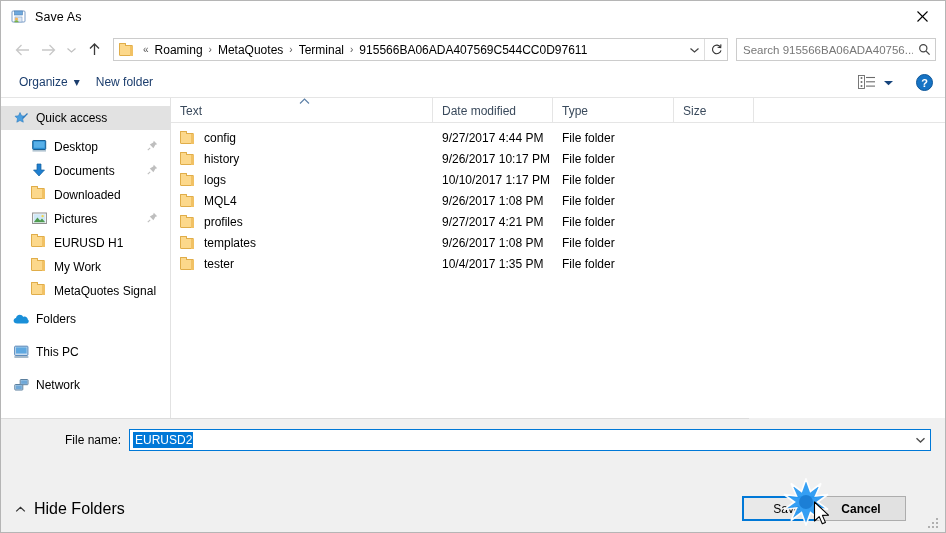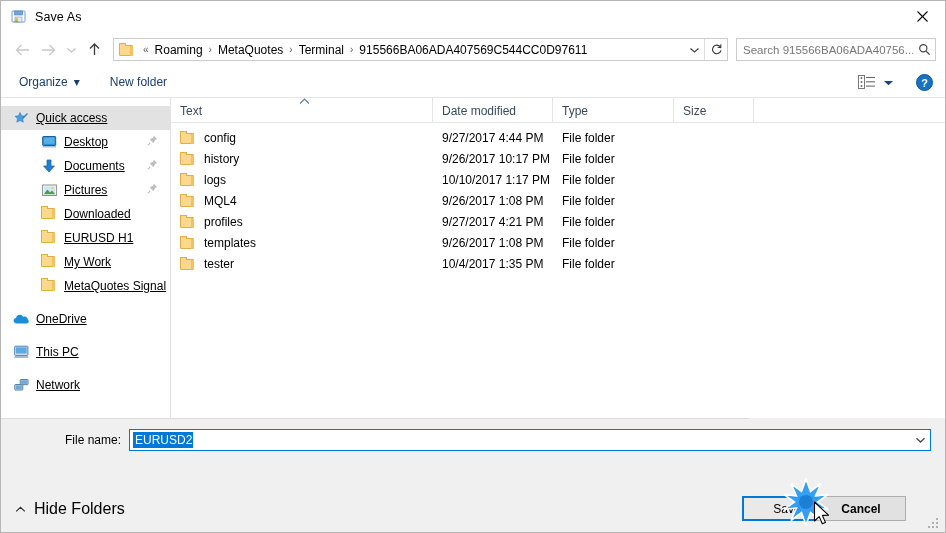--- a/index.html
+++ b/index.html
@@ -123,21 +123,21 @@
     display: flex; align-items: center;
     border-bottom: 1px solid #e5e5e5;
     box-sizing: border-box;
   }
   .tb-item {
     font-size: 12px; color: #1b3d6d;
     padding: 0 6px; height: 24px;
     display: flex; align-items: center;
   }
   #tb-organize { margin-left: 12px; }
-  #tb-newfolder { margin-left: 18px; }
+  #tb-newfolder { margin-left: 4px; }
   .tb-caret { margin-left: 6px; }
   #toolbar-right {
     margin-left: auto; display: flex; align-items: center; margin-right: 12px;
   }
   #view-icon { display: flex; align-items: center; }
   #view-caret { margin-left: 7px; }
   #help-btn { margin-left: 22px; width: 17px; height: 17px; }
 
   
   #body-area {
@@ -146,37 +146,36 @@
     display: flex;
     background: #ffffff;
   }
   #sidebar {
     width: 170px; flex: none;
     background: #ffffff;
     border-right: 1px solid #e2e2e2;
     box-sizing: border-box;
     padding-top: 8px;
     overflow: hidden;
-    text-decoration: underline;
   }
   .side-item {
     height: 24px;
     display: flex; align-items: center;
     font-size: 12px; color: #000;
     white-space: nowrap;
   }
   .side-item.selected { background: #e2e2e2; }
   .side-ico {
     width: 16px; height: 16px; flex: none;
     margin-right: 7px;
     display: flex; align-items: center; justify-content: center;
     position: relative;
   }
   .side-lvl0 { padding-left: 12px; }
-  .side-lvl1 { padding-left: 40px; }
+  .side-lvl1 { padding-left: 30px; align-items: flex-end; }
   .side-pin { margin-left: auto; margin-right: 12px; opacity: .55; }
   .side-gap { height: 9px; }
 
   
   #filelist {
     flex: 1;
     background: #ffffff;
     position: relative;
     overflow: hidden;
   }
@@ -504,20 +503,29 @@
         <span class="side-pin">
           <svg width="11" height="11" viewBox="0 0 11 11">
             <path d="M6.8 0.8 L10.2 4.2 L8.4 4.8 L6.4 8.2 L2.8 4.6 L6.2 2.6 Z" fill="#8a8a8a"></path>
             <line x1="3.2" y1="7.8" x2="0.8" y2="10.2" stroke="#8a8a8a" stroke-width="1.1"></line>
           </svg>
         </span>
       </div>
 
       <div class="side-item side-lvl1">
         <span class="side-ico">
+          <span class="fi-body"></span>
+            <span class="fi-tab"></span>
+            <span class="fi-shadow"></span>
+        </span>
+        <span>Downloaded</span>
+      </div>
+
+      <div class="side-item side-lvl1">
+        <span class="side-ico">
           <svg width="15" height="13" viewBox="0 0 15 13">
             <rect x="0.6" y="1" width="13.8" height="10.5" fill="#ffffff" stroke="#8d8d8d"></rect>
             <rect x="1.8" y="2.2" width="11.4" height="8.1" fill="#cfe8f7"></rect>
             <path d="M1.8 10.3 L5.4 5.4 L8.1 8.4 L10 6.6 L13.2 10.3 Z" fill="#4f9b4f"></path>
             <circle cx="10.6" cy="4.1" r="1.2" fill="#f7d34a"></circle>
           </svg>
         </span>
         <span>Pictures</span>
         <span class="side-pin">
           <svg width="11" height="11" viewBox="0 0 11 11">
@@ -526,59 +534,50 @@
           </svg>
         </span>
       </div>
 
       <div class="side-item side-lvl1">
         <span class="side-ico">
           <span class="fi-body"></span>
             <span class="fi-tab"></span>
             <span class="fi-shadow"></span>
         </span>
-        <span>Downloaded</span>
+        <span>EURUSD H1</span>
       </div>
 
       <div class="side-item side-lvl1">
         <span class="side-ico">
           <span class="fi-body"></span>
             <span class="fi-tab"></span>
             <span class="fi-shadow"></span>
         </span>
-        <span>EURUSD H1</span>
+        <span>My Work</span>
       </div>
 
       <div class="side-item side-lvl1">
         <span class="side-ico">
           <span class="fi-body"></span>
             <span class="fi-tab"></span>
             <span class="fi-shadow"></span>
         </span>
-        <span>My Work</span>
-      </div>
-
-      <div class="side-item side-lvl1">
-        <span class="side-ico">
-          <span class="fi-body"></span>
-            <span class="fi-tab"></span>
-            <span class="fi-shadow"></span>
-        </span>
         <span>MetaQuotes Signal</span>
       </div>
 
       <div class="side-gap"></div>
 
       <div class="side-item side-lvl0">
         <span class="side-ico">
           <svg width="16" height="12" viewBox="0 0 16 12">
             <path d="M4.2 10.5 C1.9 10.5 0.6 9.2 0.6 7.7 C0.6 6.4 1.6 5.3 3 5.1 C3.2 3.2 4.8 1.8 6.8 1.8 C8.3 1.8 9.6 2.6 10.2 3.9 C10.6 3.7 11 3.6 11.5 3.6 C13.3 3.6 14.8 5 14.9 6.8 C15.6 7.2 15.9 7.9 15.7 8.7 C15.5 9.7 14.5 10.5 13.3 10.5 Z" fill="#1a8fd8"></path>
           </svg>
         </span>
-        <span>OneDrive</span>
+        <span>Folders</span>
       </div>
 
       <div class="side-gap"></div>
 
       <div class="side-item side-lvl0">
         <span class="side-ico">
           <svg width="15" height="14" viewBox="0 0 15 14">
             <rect x="0.7" y="1.2" width="13.2" height="9.2" rx="0.7" fill="#dde9f4" stroke="#4a7fb5"></rect>
             <rect x="1.9" y="2.3" width="10.8" height="6.3" fill="#5fa8e0"></rect>
             <rect x="0.4" y="11.2" width="14" height="1.6" fill="#8fa9bd"></rect>

